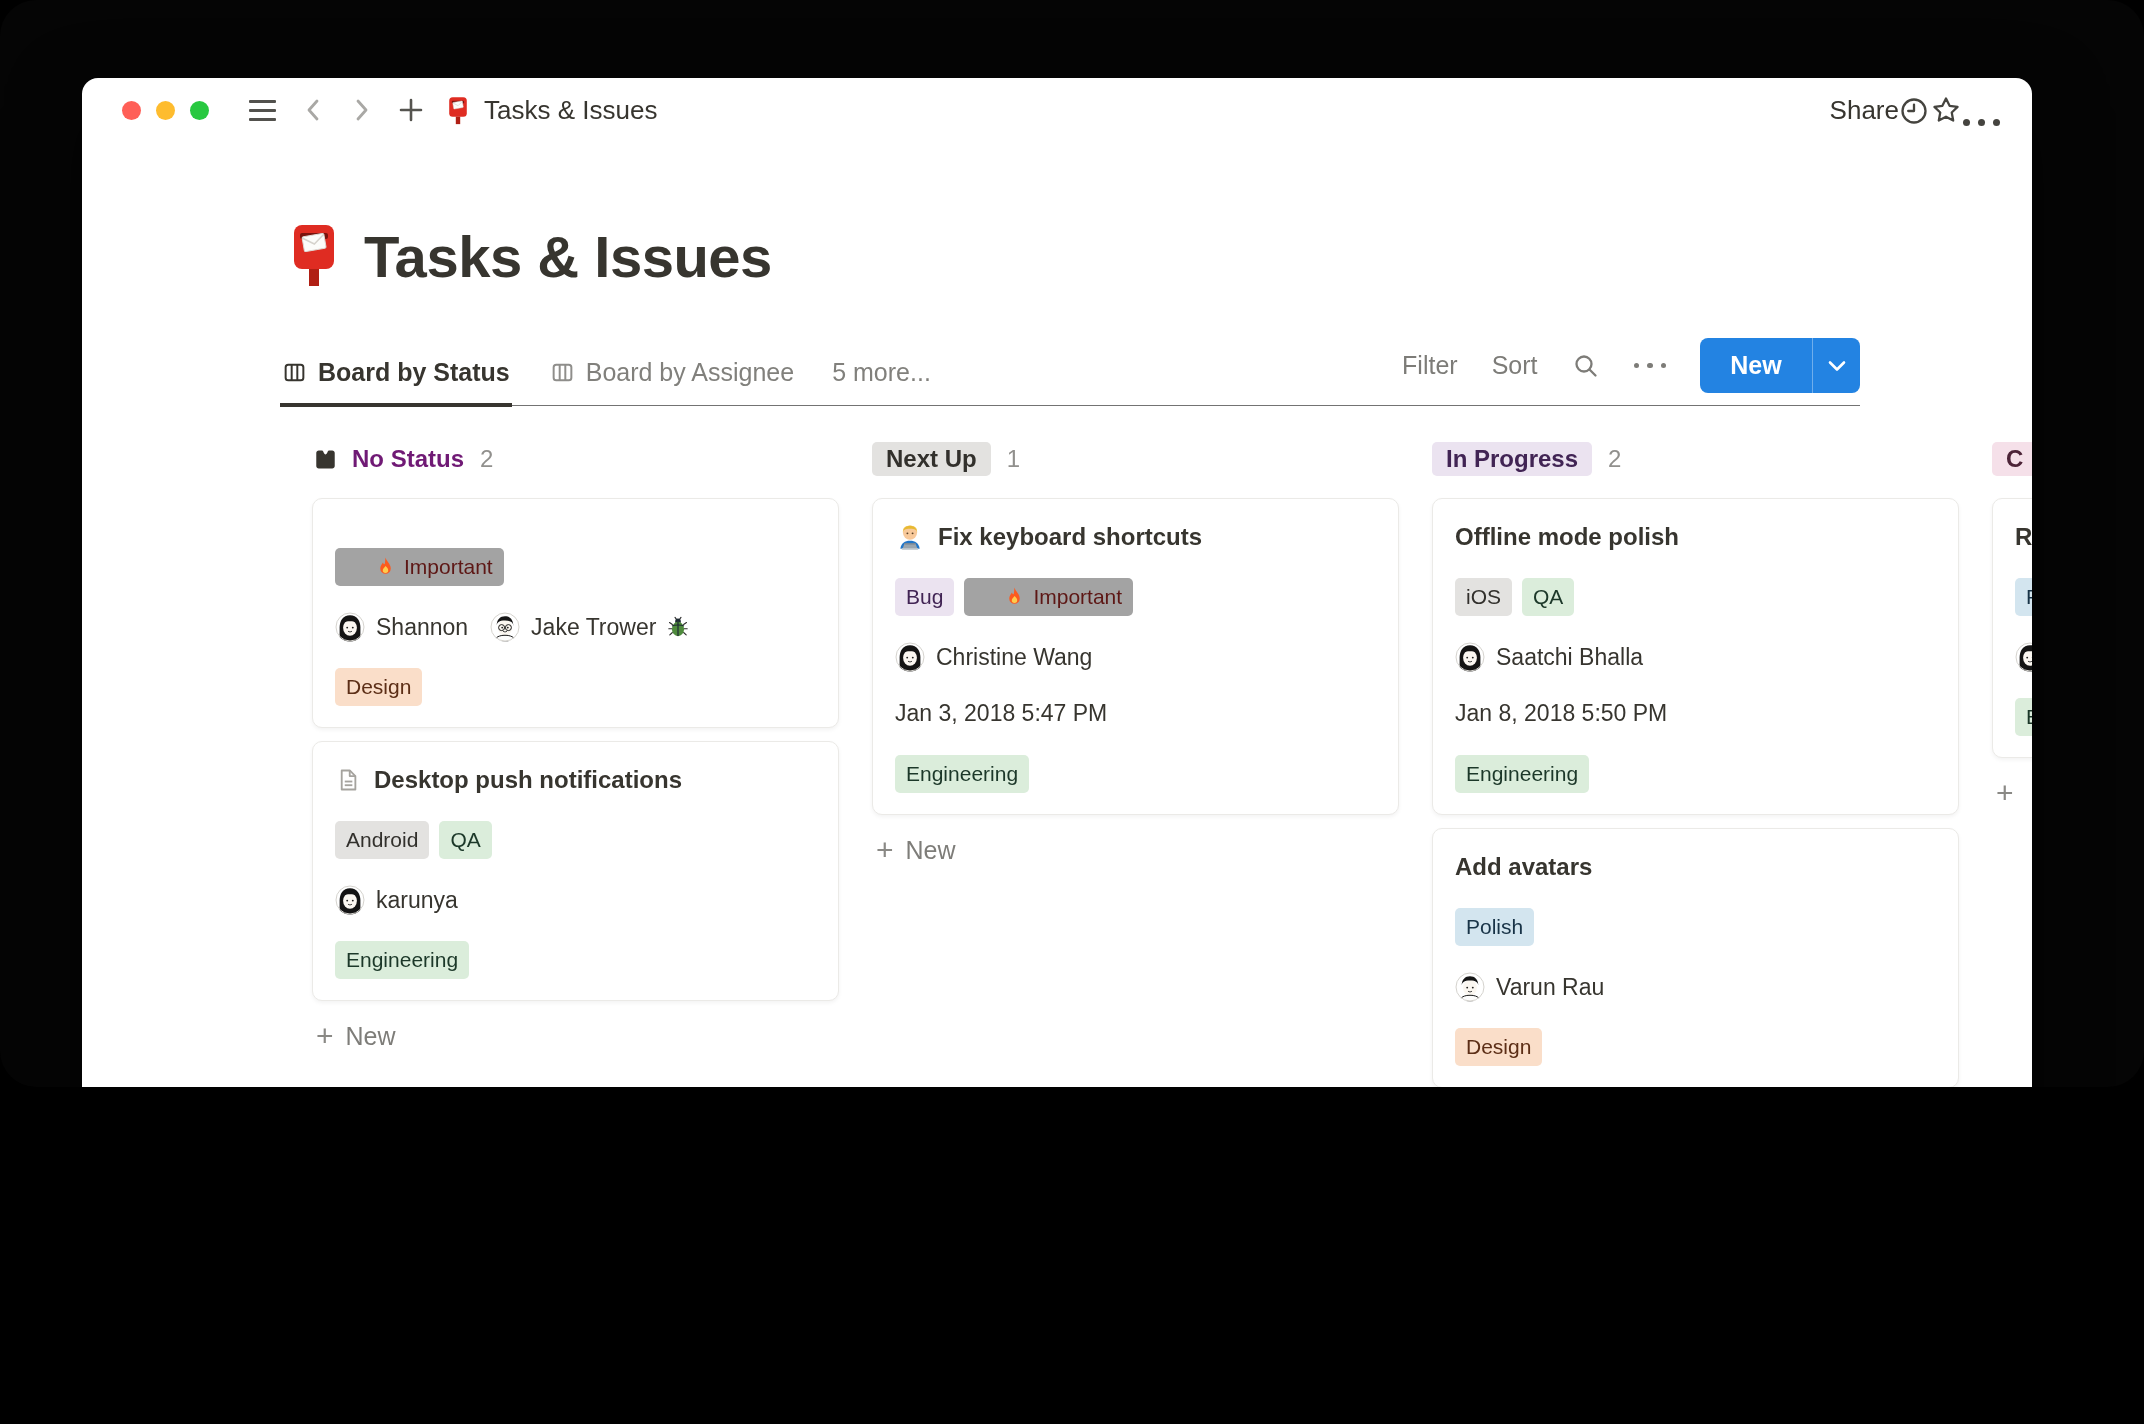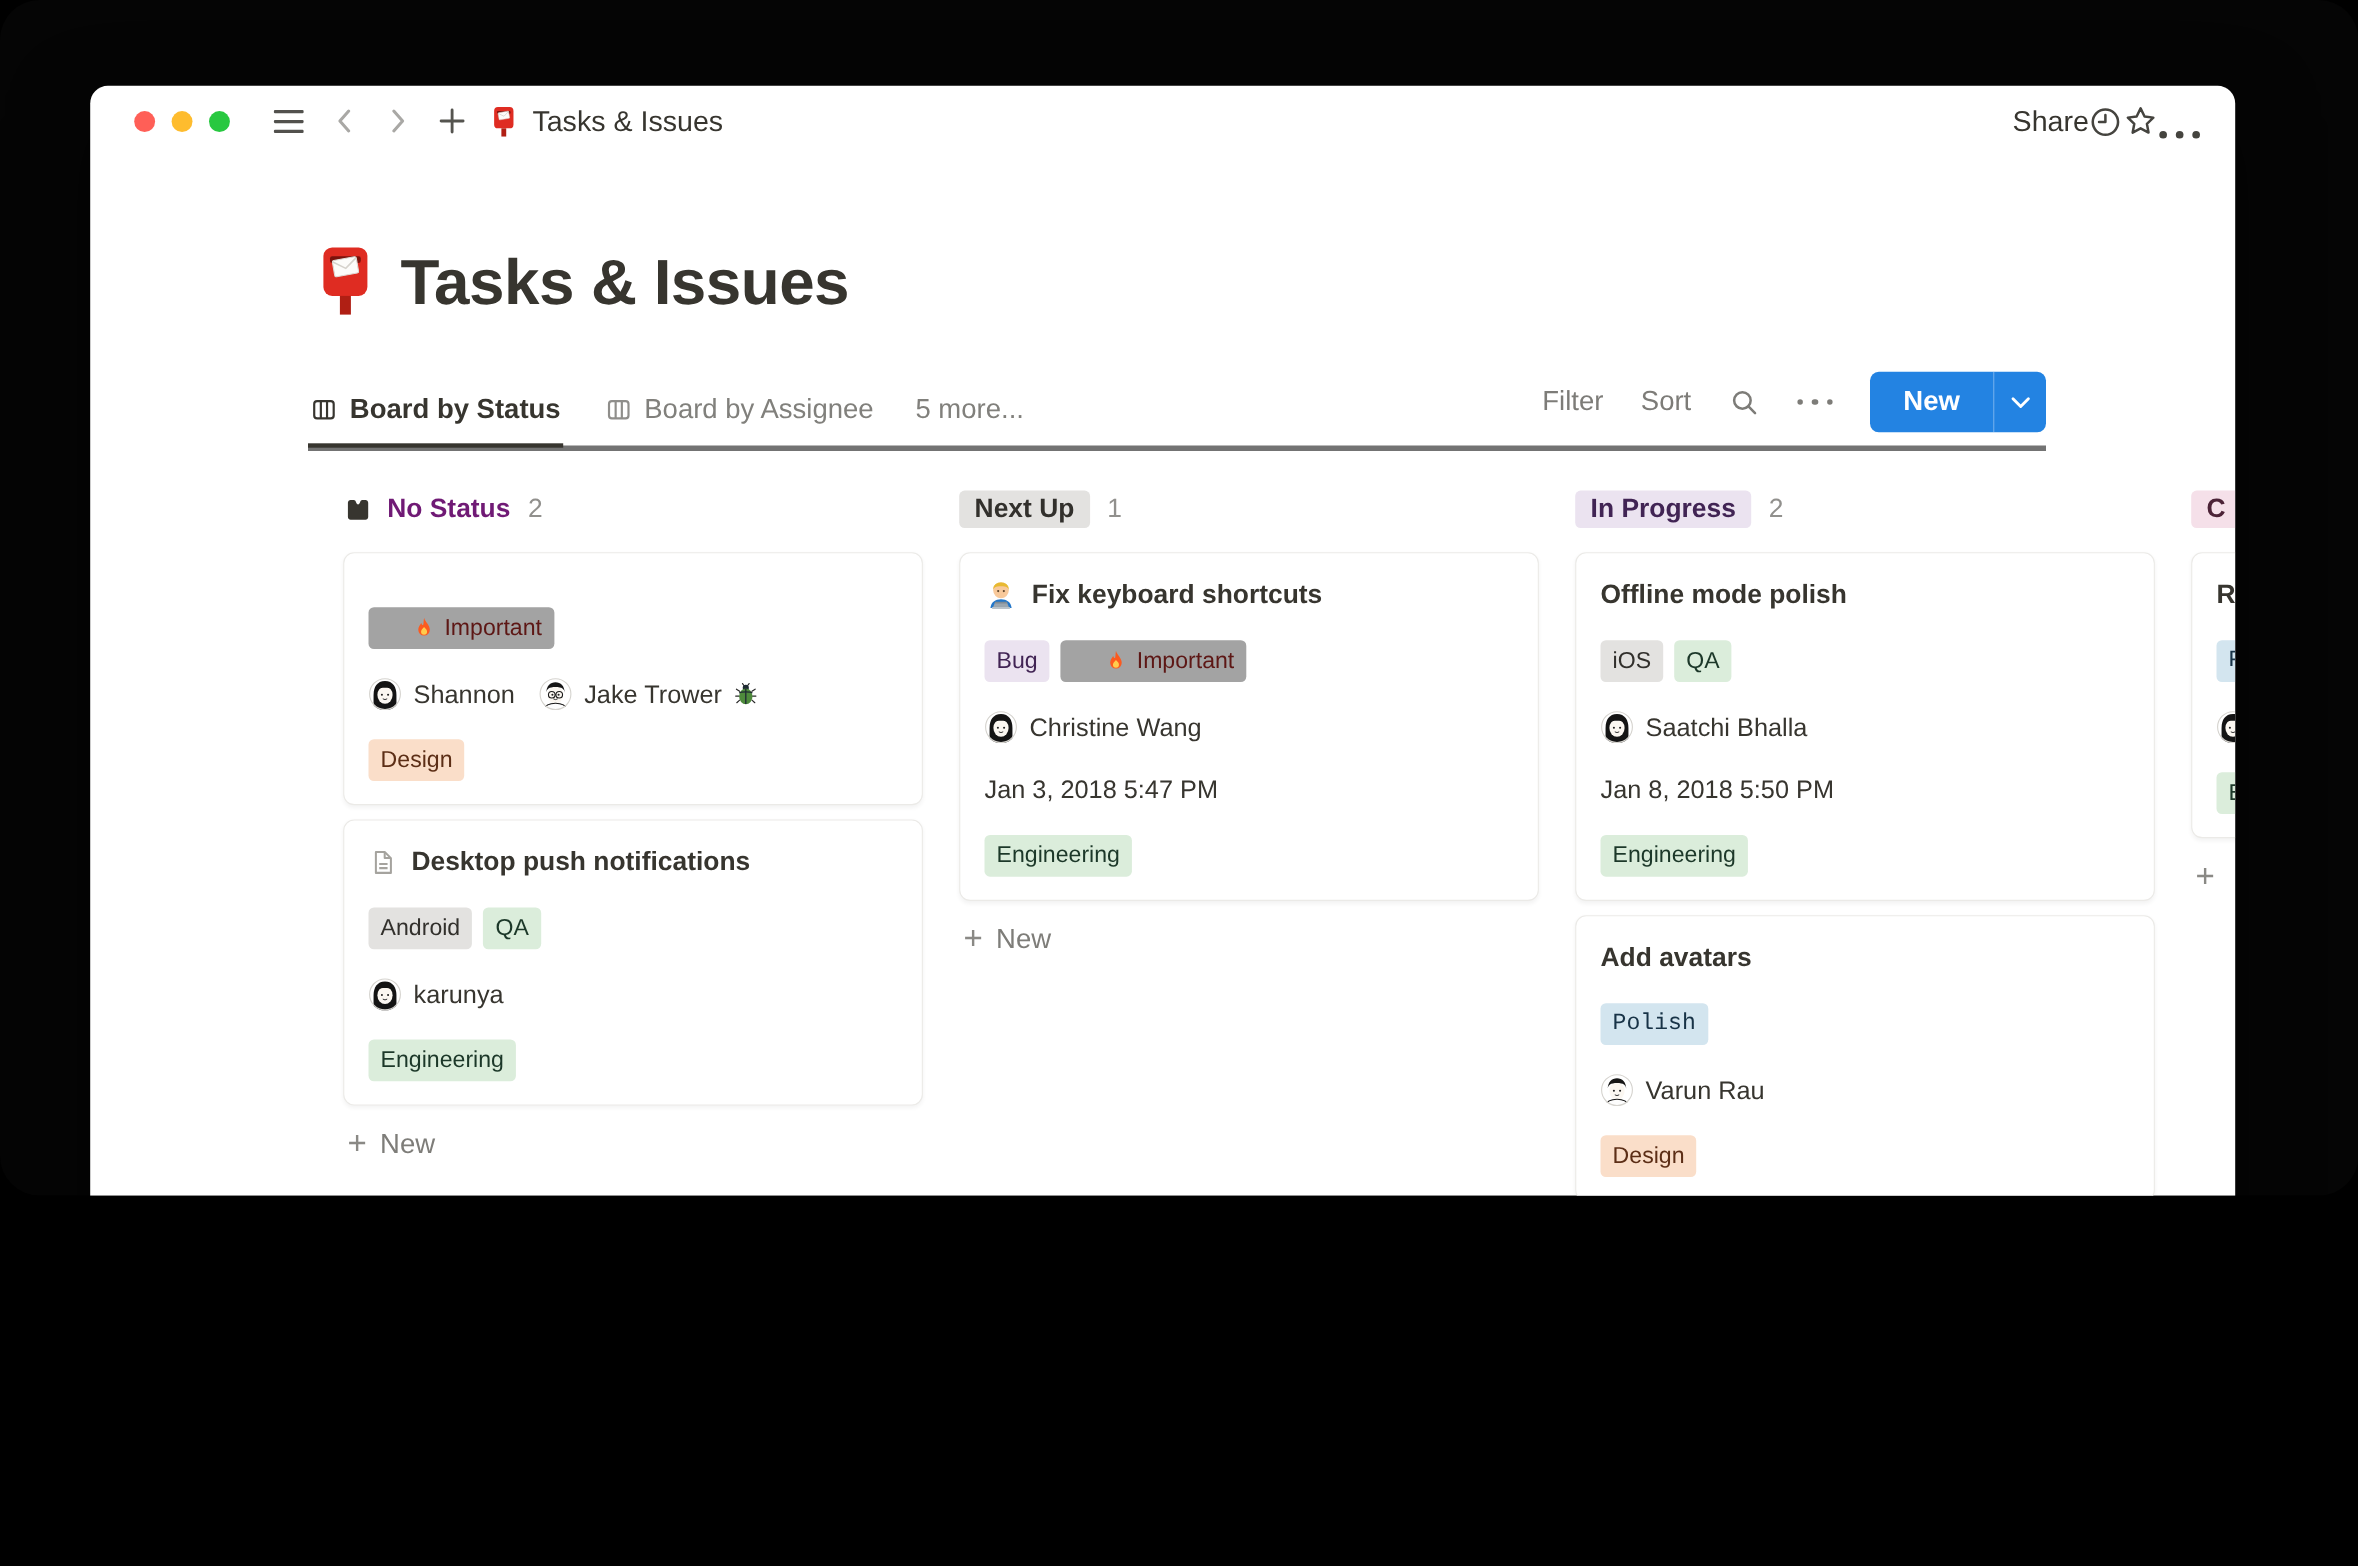--- a/index.html
+++ b/index.html
@@ -23,21 +23,21 @@
   .dots i{width:7px;height:7px;border-radius:50%;background:#45443F;display:block;}
   .tb-postbox{margin-left:22px;}
 
   
   .page-head{padding:0 172px 0 206px;}
   .title-row{margin-top:80px;display:flex;align-items:flex-end;gap:24px;}
   .page-title{font-size:58px;font-weight:700;letter-spacing:-0.5px;color:#37352F;line-height:1.05;}
   .desc{margin-top:30px;font-size:25px;line-height:37px;color:#37352F;}
 
   
-  .tabs-row{margin:50px 172px 0 198px;display:flex;align-items:flex-end;border-bottom:5px solid #737373;}
+  .tabs-row{margin:50px 172px 0 198px;display:flex;align-items:flex-end;border-bottom:1px solid #737373;}
   .tabs{display:flex;align-items:flex-end;}
   .tab{display:flex;align-items:center;gap:11px;font-size:25px;color:#81807C;padding:6px 2px 16px 2px;
        margin-right:36px;border-bottom:4px solid transparent;margin-bottom:-2px;cursor:pointer;white-space:nowrap;}
   .tab.active{color:#37352F;font-weight:600;border-bottom-color:#37352F;}
   .tab .bic{color:#8F8E8B}.tab.active .bic{color:#37352F}
   .tab-more{padding-left:0;}
   .controls{margin-left:auto;display:flex;align-items:center;gap:34px;padding-bottom:12px;}
   .ctl-label{font-size:25px;color:#7D7C78;cursor:pointer;}
   .ctl-dots i{width:5.5px;height:5.5px;background:#7D7C78;}
   .new-button{width:160px;height:55px;background:#2383E2;border-radius:8px;display:flex;align-items:center;
@@ -66,21 +66,21 @@
   .new-card{margin-top:20px;display:flex;align-items:center;gap:12px;color:#7E7D79;font-size:25px;
             padding-left:4px;cursor:pointer;white-space:nowrap;}
   .new-card .plus{font-size:30px;line-height:30px;color:#8A8985;}
 
   
   .tag-gray{background:#E3E2E0;color:#32302C;}
   .tag-green{background:#DBEDDB;color:#1C3829;}
   .tag-red{background:#a3a3a3;color:#5D1715;padding-left:40px;}
   .tag-orange{background:#FADEC9;color:#5C2E16;}
   .tag-purple{background:#EBE3F0;color:#412454;}
-  .tag-blue{background:#D3E5EF;color:#183347;font-family:Liberation Mono, monospace;}
+  .tag-blue{background:#D3E5EF;color:#183347;}
   .tag-pink{background:#F5E0E9;color:#4C2337;}
 
   .help-btn{position:absolute;right:28px;bottom:26px;width:76px;height:76px;border-radius:50%;background:#fff;
             border:1px solid #E8E7E4;box-shadow:0 3px 10px rgba(15,15,15,.09);display:flex;align-items:center;
             justify-content:center;font-size:36px;font-weight:600;color:#37352F;cursor:pointer;}
 
   svg{display:block;}
 </style>
 </head>
 <body>

